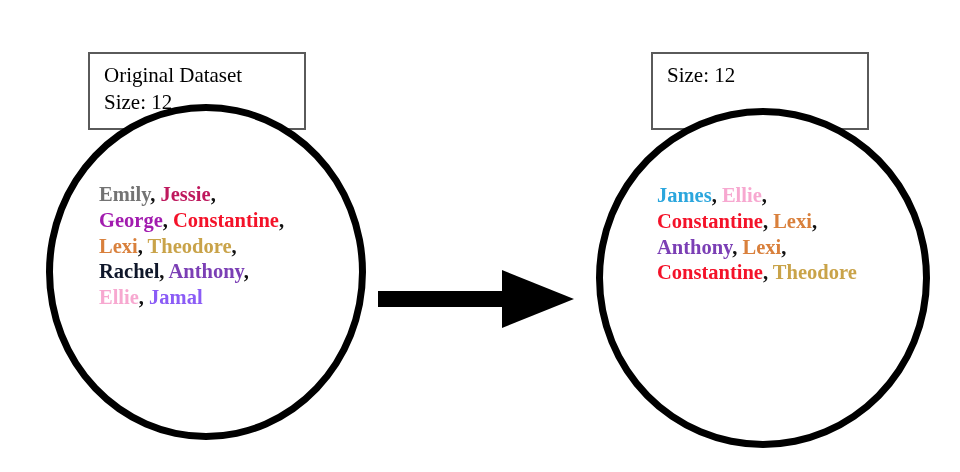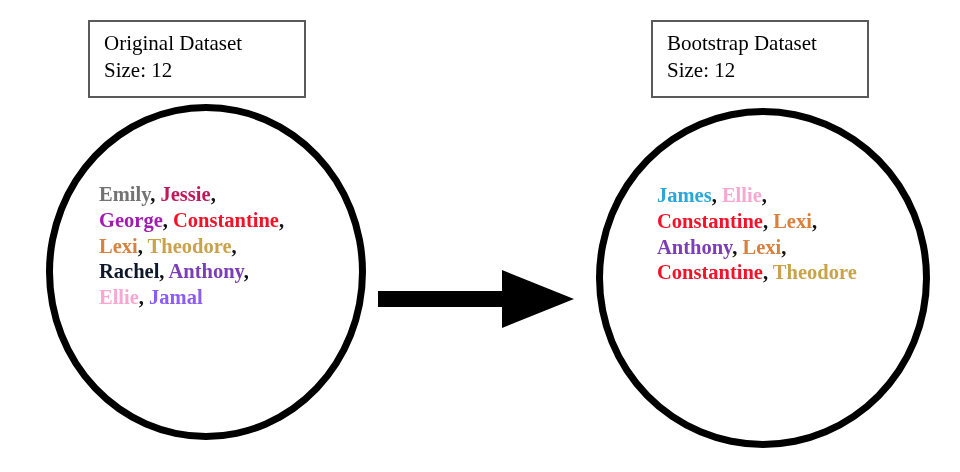--- a/index.html
+++ b/index.html
@@ -21,20 +21,21 @@
     position: absolute;
     box-sizing: border-box;
     border: 2px solid #5a5a5a;
     background: #ffffff;
     padding: 8px 0 6px 14px;
     font-family: "Liberation Serif", "DejaVu Serif", serif;
     font-size: 21px;
     line-height: 1.30;
     color: #000000;
     white-space: nowrap;
+    margin-top: 32px;
   }
   #box-original { left: 88px;  top: 20px; width: 218px; height: 78px; }
   #box-bootstrap { left: 651px; top: 20px; width: 218px; height: 78px; }
   .label-line { display: block; }
 
   
   .circle {
     position: absolute;
     box-sizing: border-box;
     border: 7px solid #000000;
@@ -72,21 +73,20 @@
 <body>
 
 <div id="canvas">
 
   <div class="label-box" id="box-original">
     <span class="label-line">Original Dataset</span>
     <span class="label-line">Size: 12</span>
   </div>
 
   <div class="label-box" id="box-bootstrap">
-    <span class="label-line">Bootstrap Dataset</span>
     <span class="label-line">Size: 12</span>
   </div>
 
   <div class="circle" id="circle-original"></div>
   <div class="name-list" id="names-original">
       <span class="name-row"><span style="color: #737373;">Emily</span><span class="sep">,</span> <span style="color: #be185d;">Jessie</span><span class="sep">,</span></span>
       <span class="name-row"><span style="color: #a21caf;">George</span><span class="sep">,</span> <span style="color: rgb(244, 18, 41);">Constantine</span><span class="sep">,</span></span>
       <span class="name-row"><span style="color: rgb(217, 128, 60);">Lexi</span><span class="sep">,</span> <span style="color: rgb(201, 163, 73);">Theodore</span><span class="sep">,</span></span>
       <span class="name-row"><span style="color: #0f172a;">Rachel</span><span class="sep">,</span> <span style="color: rgb(123, 63, 181);">Anthony</span><span class="sep">,</span></span>
       <span class="name-row"><span style="color: rgb(247, 168, 208);">Ellie</span><span class="sep">,</span> <span style="color: #8b5cf6;">Jamal</span></span>

